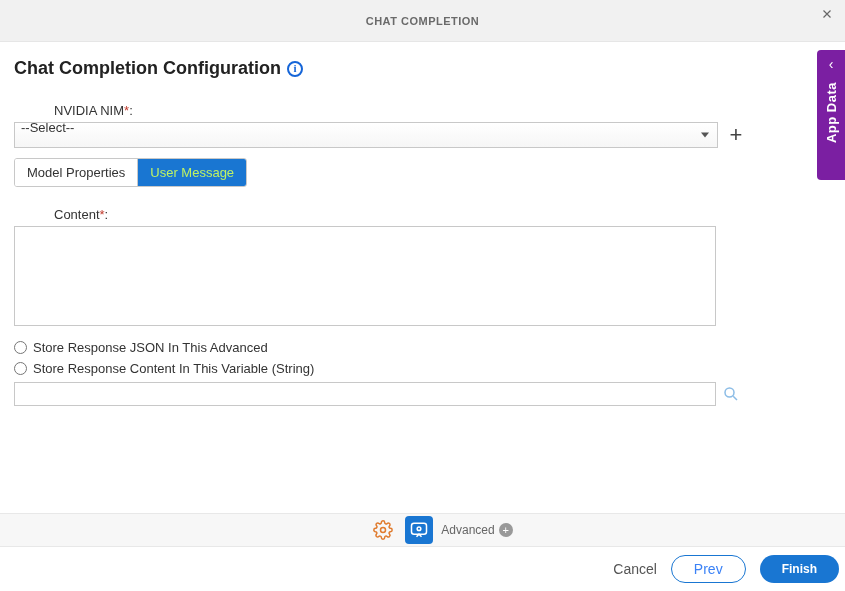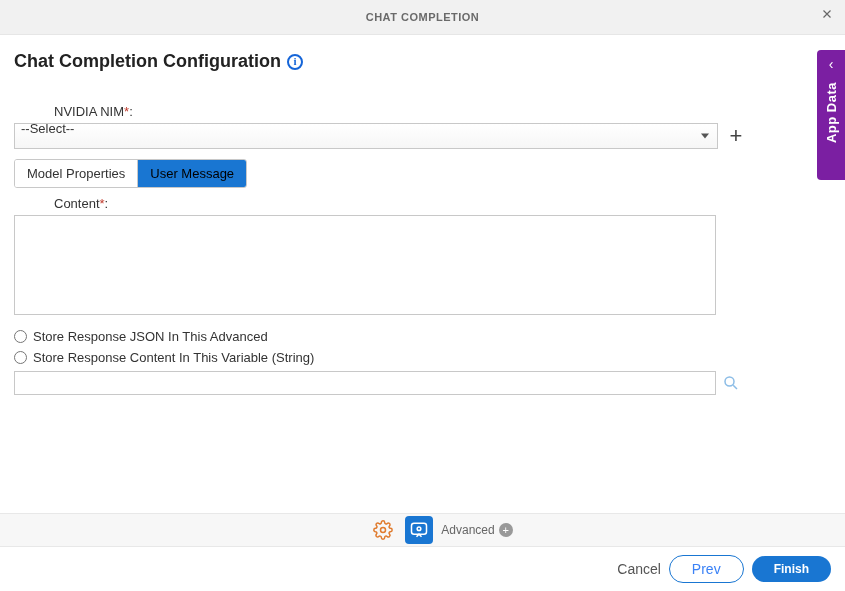--- a/index.html
+++ b/index.html
@@ -7,21 +7,21 @@
     font-family: -apple-system, BlinkMacSystemFont, "Segoe UI", Arial, sans-serif;
     font-size: 14px;
     color: #333;
     background: #fff;
     width: 845px;
     height: 591px;
     overflow: hidden;
     position: relative;
   }
   .titlebar {
-    height: 35px;
+    height: 42px;
     background: #f1f1f1;
     display: flex;
     align-items: center;
     justify-content: center;
     position: relative;
     border-bottom: 1px solid #e6e6e6;
   }
   .titlebar-text {
     font-size: 11px;
     font-weight: 600;
@@ -45,21 +45,21 @@
   .content {
     padding: 16px 14px 0 14px;
   }
   .page-title {
     font-size: 18px;
     font-weight: 700;
     color: #222;
     display: flex;
     align-items: center;
     gap: 6px;
-    margin-bottom: 32px;
+    margin-bottom: 24px;
   }
   .info-icon {
     width: 16px; height: 16px;
     border: 2px solid #1565d8;
     border-radius: 50%;
     color: #1565d8;
     font-size: 11px;
     font-weight: 700;
     display: inline-flex;
     align-items: center;
@@ -118,33 +118,33 @@
     font-weight: 300;
     line-height: 1;
   }
 
   .tabs {
     display: flex;
     border: 1px solid #c8c8c8;
     width: fit-content;
     border-radius: 3px;
     overflow: hidden;
-    margin-bottom: 8px;
+    margin-bottom: 20px;
     text-align: center;
   }
   .tab {
     padding: 6px 12px;
     font-size: 13px;
     cursor: pointer;
     background: #fff;
     color: #333;
   }
   .tab.active {
     background: #1976d2;
-    color: #000000;
+    color: #bef264;
   }
   .tab + .tab { border-left: 1px solid #c8c8c8; }
 
   .content-textarea {
     width: 702px;
     height: 100px;
     border: 1px solid #c8c8c8;
     resize: none;
     font-family: inherit;
     font-size: 13px;
@@ -225,25 +225,24 @@
     color: #fff;
     display: inline-flex;
     align-items: center;
     justify-content: center;
     font-size: 11px;
     line-height: 1;
   }
 
   .button-row {
     position: absolute;
-    right: 14px;
+    right: 6px;
     bottom: 8px;
     display: flex;
-    align-items: center;
-    gap: 8px;
+    gap: 14px;
   }
   .btn-link {
     color: #555;
     font-size: 14px;
     cursor: pointer;
     background: none;
     border: none;
   }
   .btn-outline {
     border: 1px solid #1976d2;

